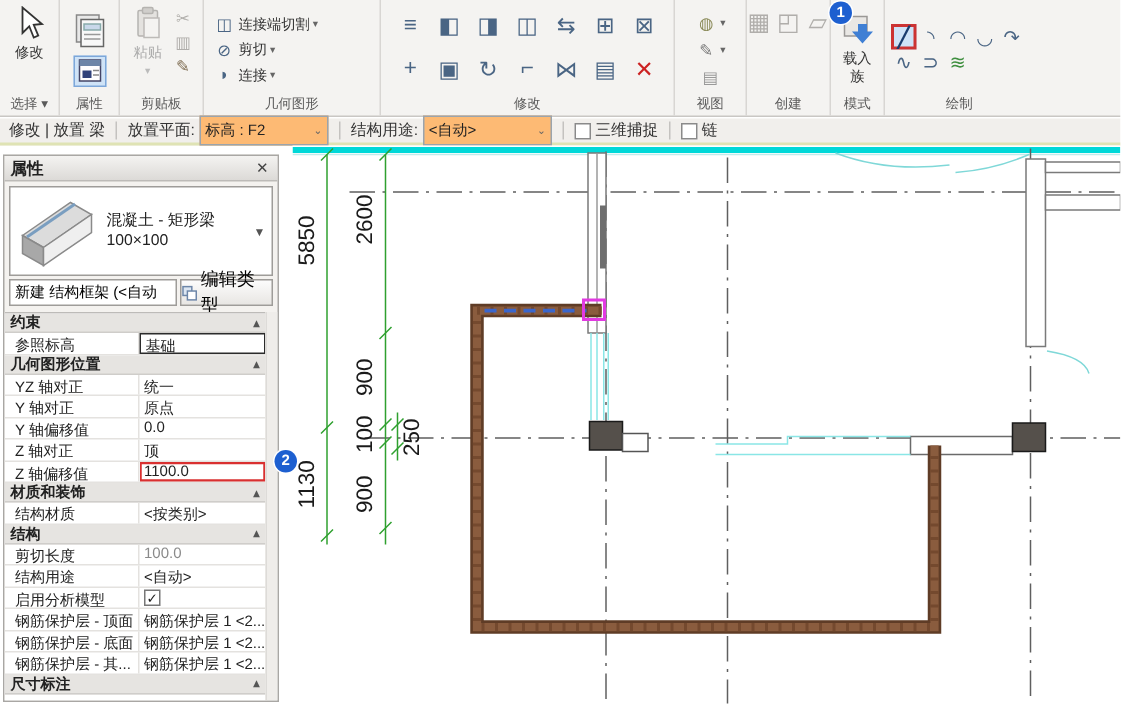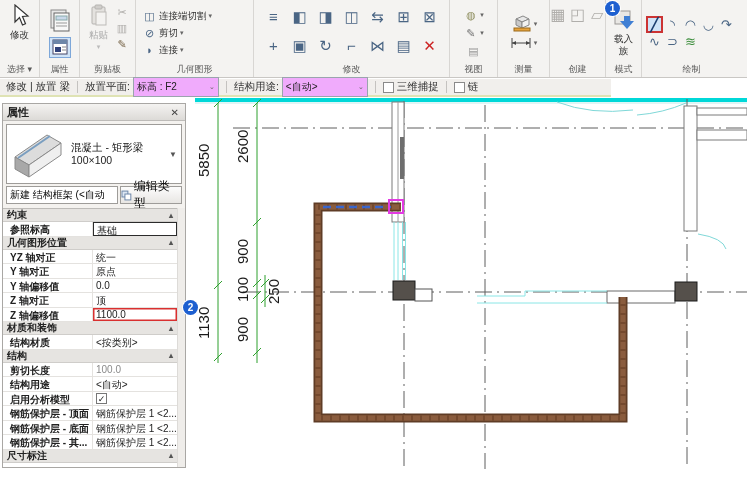--- a/index.html
+++ b/index.html
@@ -27,25 +27,25 @@
     white-space:nowrap; height:16px; cursor:pointer; }
   .dd { font-size:7px; color:#666; }
   .modgrid { display:grid; grid-template-columns:repeat(7,26px); grid-auto-rows:29px; }
   .modgrid .ico { width:26px; height:29px; font-size:15px; }
   .sel-blue { background:#cfe3f7; border:1px solid #7da7d9; }
   .badge { position:absolute; width:15px; height:15px; border-radius:50%;
     background:#1d5fd0; color:#fff; font-size:10px; font-weight:bold; text-align:center;
     line-height:15px; z-index:30; box-shadow:0 0 0 1px #fff; }
 
   
-  .optbar { position:absolute; left:0; top:79px; width:611px; height:18px;
+  .optbar { position:absolute; left:0; top:79px; width:747px; height:18px;
     background:#f1efec; border-bottom:2px solid #dfe3b4; display:flex;
     align-items:center; font-size:10.5px; color:#333; }
   .optbar .sep { width:1px; height:12px; background:#c4c2bf; margin:0 7px; }
-  .wsel { background:#f0abfc; border:1px solid #9aa4ad; height:14px; display:flex;
+  .wsel { background:#fdba74; border:1px solid #9aa4ad; height:14px; display:flex;
     align-items:center; justify-content:space-between; font-size:10px;
     padding:9px 3px; color:#222; cursor:pointer; }
   .cbx { width:11px; height:11px; background:#fff; border:1px solid #8a8a8a;
     display:inline-block; margin-right:3px; vertical-align:-2px; cursor:pointer; }
 
   
   .props { position:absolute; left:2px; top:103px; width:184px; height:365px;
     background:#f4f2ef; border:1px solid #a9a7a4; font-size:10.5px; overflow:hidden; }
   .props-header { height:17px; background:linear-gradient(#f4f3f1,#dcdad7);
     border-bottom:1px solid #bdbbb8; display:flex; align-items:center;
@@ -67,21 +67,21 @@
   .grid { position:absolute; left:0; right:8px; top:104px; bottom:0;
     background:#fff; border-top:1px solid #bdbbb8; overflow:hidden; }
   .sec { height:13px; background:#e6e4e1; border-bottom:1px solid #cfcdca;
     font-weight:bold; font-size:10px; color:#222; display:flex; align-items:center;
     justify-content:space-between; padding:0 4px; cursor:pointer;gap:40px; }
   .sec .chev { font-size:8px; color:#555; }
   .prow { height:14.5px; display:flex; border-bottom:1px solid #e4e2df;
     align-items:stretch; cursor:pointer; }
   .prow .pl { width:90px; flex:none; padding:1px 2px 0 7px; color:#222;
     border-right:1px solid #e4e2df; white-space:nowrap; overflow:hidden;
-    text-overflow:ellipsis; font-size:10px;font-weight:bold; }
+    text-overflow:ellipsis; font-size:10px; }
   .prow .pv { flex:1; padding:1px 2px 0 3px; color:#222; white-space:nowrap;
     overflow:hidden; font-size:10px; position:relative; }
   .prow .pv.dis { color:#8a8a8a; }
   .prow .pv.focusbox { border:1px solid #2b2b2b; background:#fff; }
   .prow .pv.redcell { box-shadow:inset 0 0 0 1.5px #d93030; }
   .ckb { width:11px; height:11px; border:1px solid #777; background:#fff;
     font-size:9px; line-height:10px; text-align:center; color:#222; margin-top:0px; }
   .props-scroll { position:absolute; right:0px; top:104px; bottom:0; width:8px;
     background:#efedea; border-left:1px solid #dddbd8; }
 
@@ -203,43 +203,20 @@
           <span class="ico sm" style="color:#777">✎</span>
             <span class="dd">▾</span>
         </div>
         <div class="tool-row">
           <span class="ico sm" style="color:#999">▤</span>
         </div>
       </div>
       <div class="rpanel-label">视图</div>
     </div>
 
-    <div class="rpanel" style="width:52px">
-      <div class="rpanel-body" style="flex-direction:column; gap:3px; align-items:center">
-        <div class="tool-row">
-          <svg width="22" height="18" viewBox="0 0 22 18">
-            <polygon points="6,4 13,1 19,4 12,7" fill="#e8e8e8" stroke="#888"></polygon>
-            <polygon points="6,4 12,7 12,13 6,10" fill="#c9c9c9" stroke="#888"></polygon>
-            <polygon points="12,7 19,4 19,10 12,13" fill="#f2f2f2" stroke="#888"></polygon>
-            <rect x="4" y="13" width="16" height="3" fill="#e8a33d" stroke="#9a6a1d"></rect>
-          </svg>
-            <span class="dd">▾</span>
-        </div>
-        <div class="tool-row">
-          <svg width="22" height="12" viewBox="0 0 22 12">
-            <line x1="2" y1="1" x2="2" y2="11" stroke="#444"></line>
-            <line x1="20" y1="1" x2="20" y2="11" stroke="#444"></line>
-            <line x1="2" y1="6" x2="20" y2="6" stroke="#444"></line>
-            <path d="M2,6 l4,-2 v4 Z M20,6 l-4,-2 v4 Z" fill="#444"></path>
-          </svg>
-            <span class="dd">▾</span>
-        </div>
-      </div>
-      <div class="rpanel-label">测量</div>
-    </div>
 
     <div class="rpanel" style="width:56px">
       <div class="rpanel-body" style="gap:4px; padding-top:6px">
         <span class="ico gray" style="font-size:16px">▦</span>
         <span class="ico gray" style="font-size:16px">◰</span>
         <span class="ico gray" style="font-size:16px">▱</span>
       </div>
       <div class="rpanel-label">创建</div>
     </div>
 

